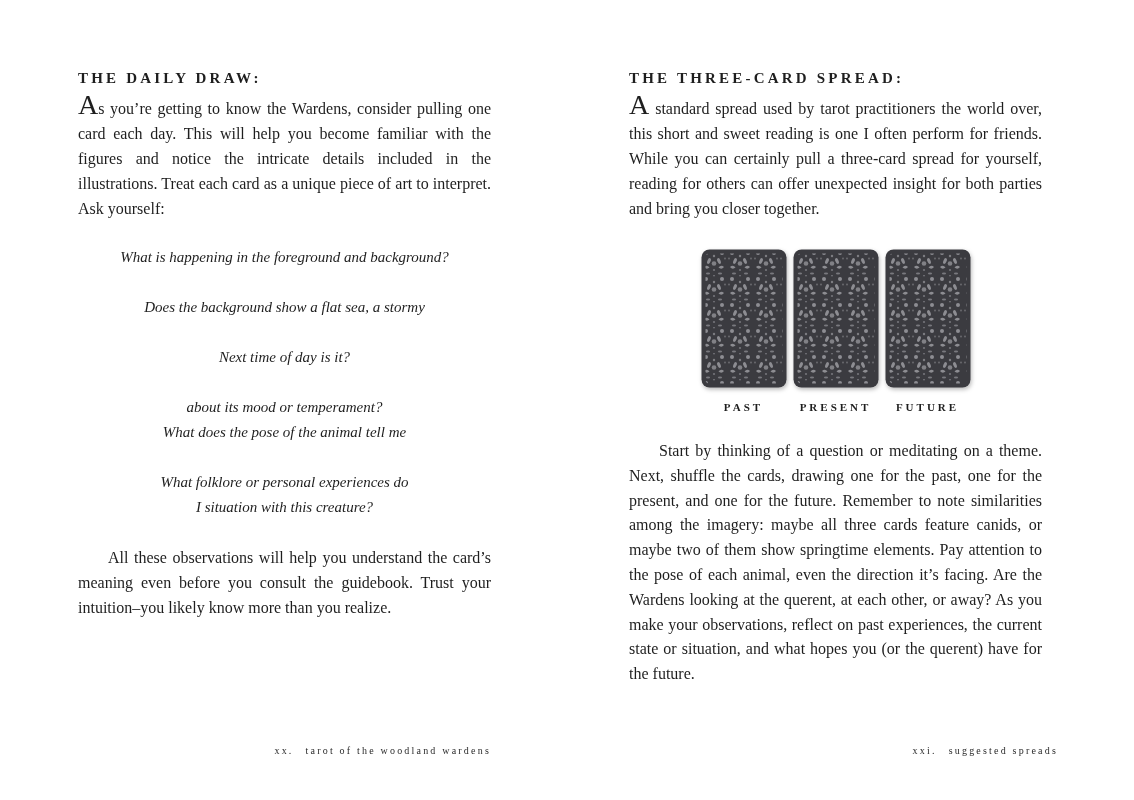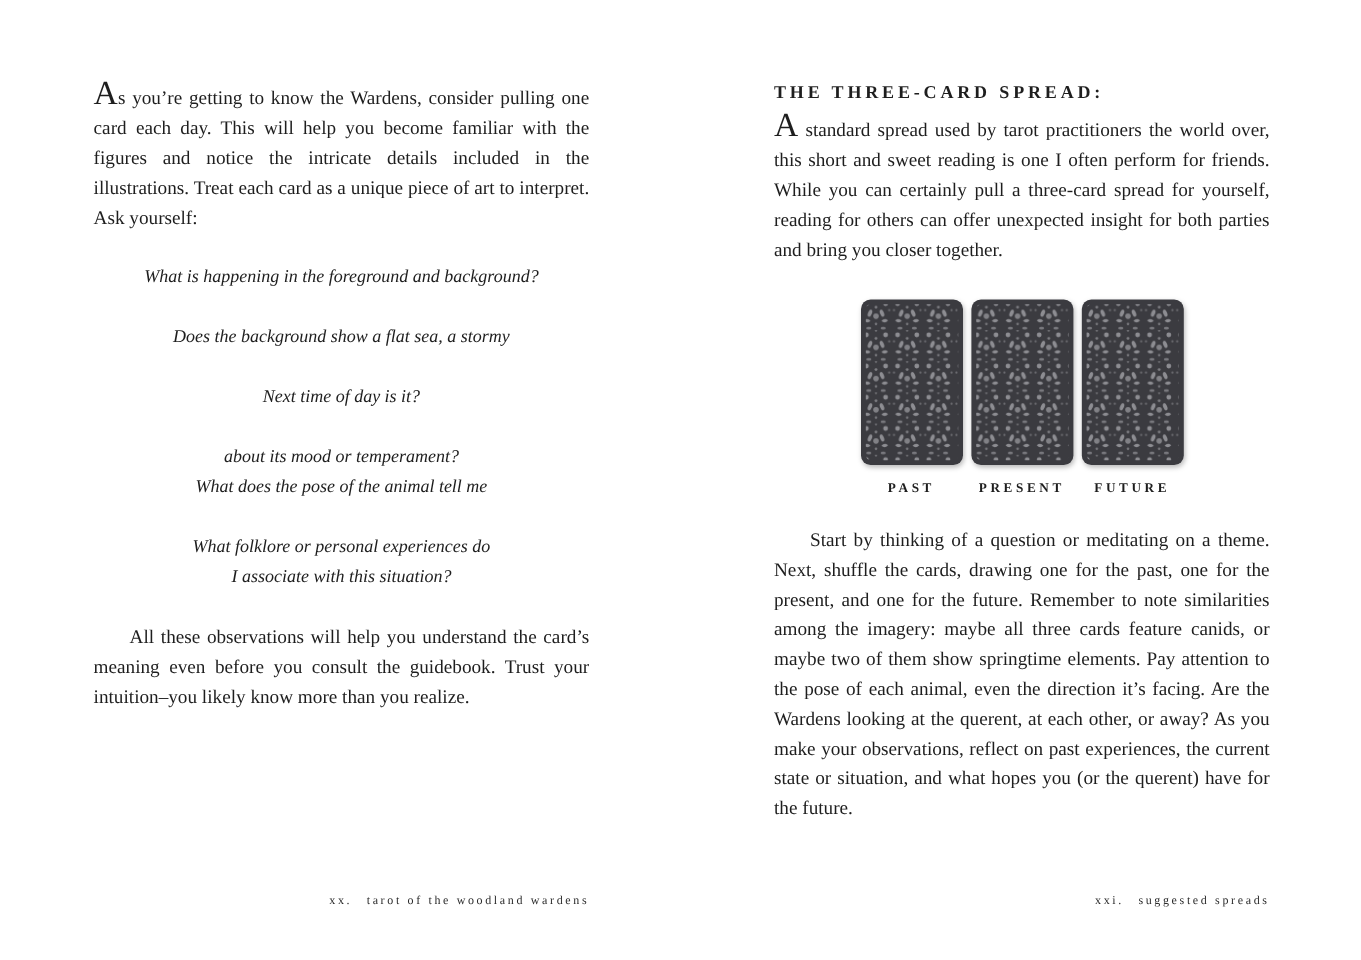--- a/index.html
+++ b/index.html
@@ -6,21 +6,21 @@
   html,body { background:#ffffff; }
   body {
     position:relative;
     width:1134px; height:800px;
     font-family:"Liberation Serif", serif;
     color:var(--text, #1e1e1e);
     overflow:hidden;
   }
   .column { position:absolute; top:70px; width:413px; }
   .col-left  { left:78px; }
-  .col-right { left:645px; }
+  .col-right { left:629px; }
 
   .heading {
     font-size:15px;
     font-weight:bold;
     letter-spacing:3.2px;
     margin-bottom:9px;
     white-space:nowrap;
   }
 
   .lead {
@@ -111,40 +111,41 @@
         <circle cx="24" cy="9.5" r="0.9" fill-opacity="0.6"></circle>
         <ellipse cx="7" cy="24.5" rx="2.1" ry="1.1" fill-opacity="0.75"></ellipse>
         <ellipse cx="19" cy="24.5" rx="2.1" ry="1.1" fill-opacity="0.75"></ellipse>
         <circle cx="13" cy="0.5" r="1" fill-opacity="0.6"></circle>
       </g>
     </pattern>
   </defs>
 </svg>
 
 <section class="column col-left">
+  <h2 class="heading">THE DAILY DRAW:</h2>
 
   <p class="lead"><span class="dropcap">A</span><span>s you’re getting to know the Wardens, consider pulling one card each day. This will help you become familiar with the figures and notice the intricate details included in the illustrations. Treat each card as a unique piece of art to interpret. Ask yourself:</span></p>
 
   <div class="questions">
     <div class="question">
       <div>What is happening in the foreground and background?</div>
     </div>
     <div class="question">
       <div>Does the background show a flat sea, a stormy</div>
     </div>
     <div class="question">
       <div>Next time of day is it?</div>
     </div>
     <div class="question">
       <div>about its mood or temperament?</div>
       <div>What does the pose of the animal tell me</div>
     </div>
     <div class="question">
       <div>What folklore or personal experiences do</div>
-      <div>I associate with this situation?</div>
+      <div>I situation with this creature?</div>
     </div>
   </div>
 
   <p class="closing">All these observations will help you understand the card’s meaning even before you consult the guidebook. Trust your intuition–you likely know more than you realize.</p>
 </section>
 
 <section class="column col-right">
   <h2 class="heading">THE THREE-CARD SPREAD:</h2>
 
   <p class="lead"><span class="dropcap">A</span><span> standard spread used by tarot practitioners the world over, this short and sweet reading is one I often perform for friends. While you can certainly pull a three-card spread for yourself, reading for others can offer unexpected insight for both parties and bring you closer together.</span></p>

